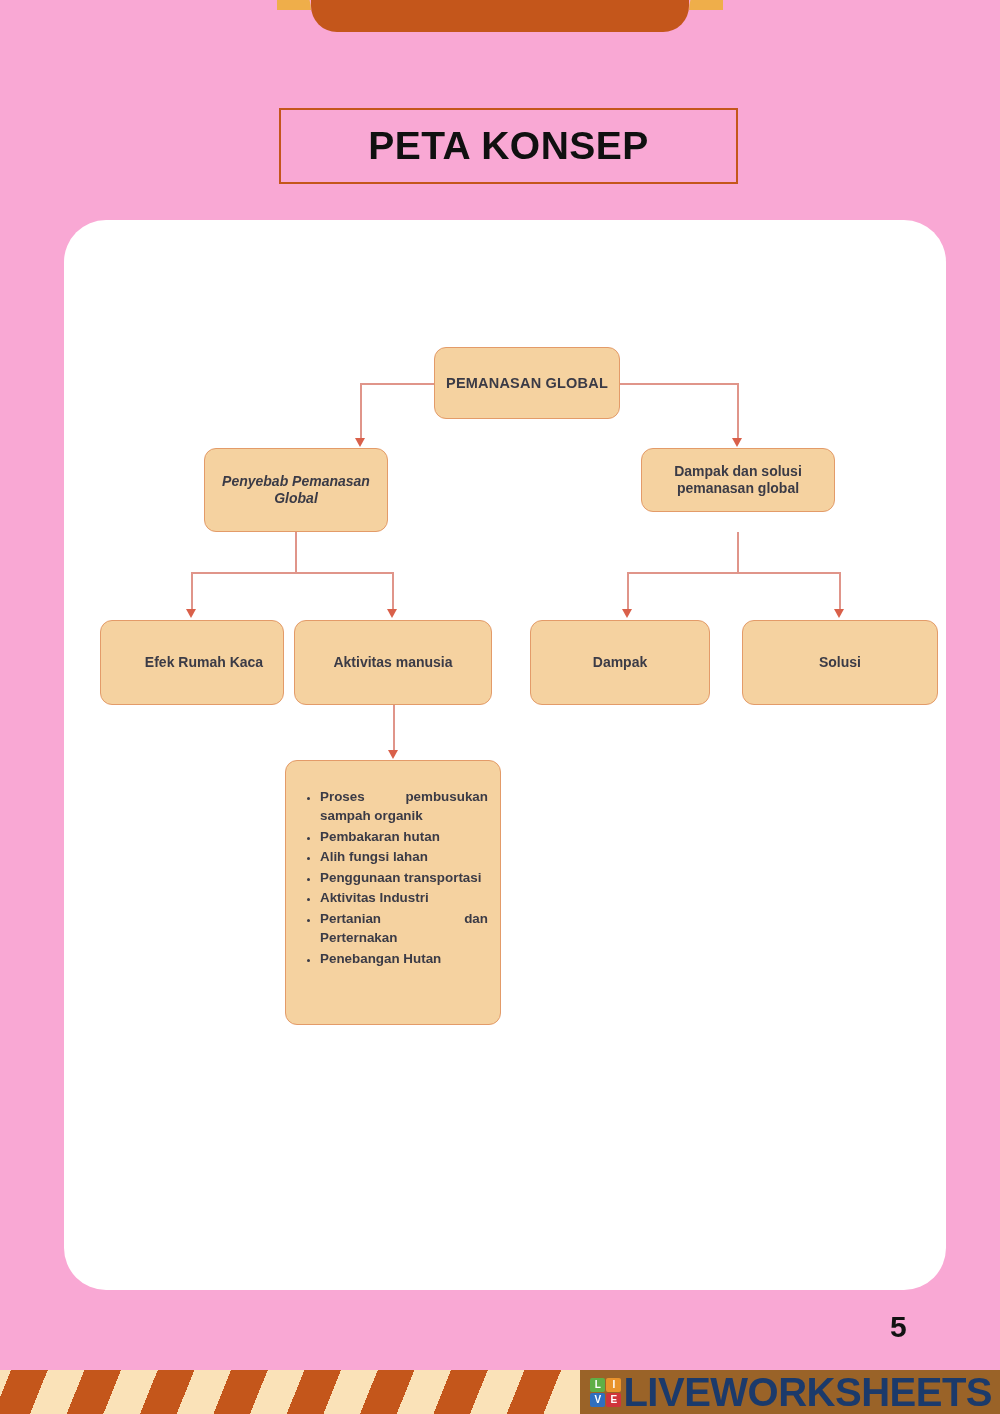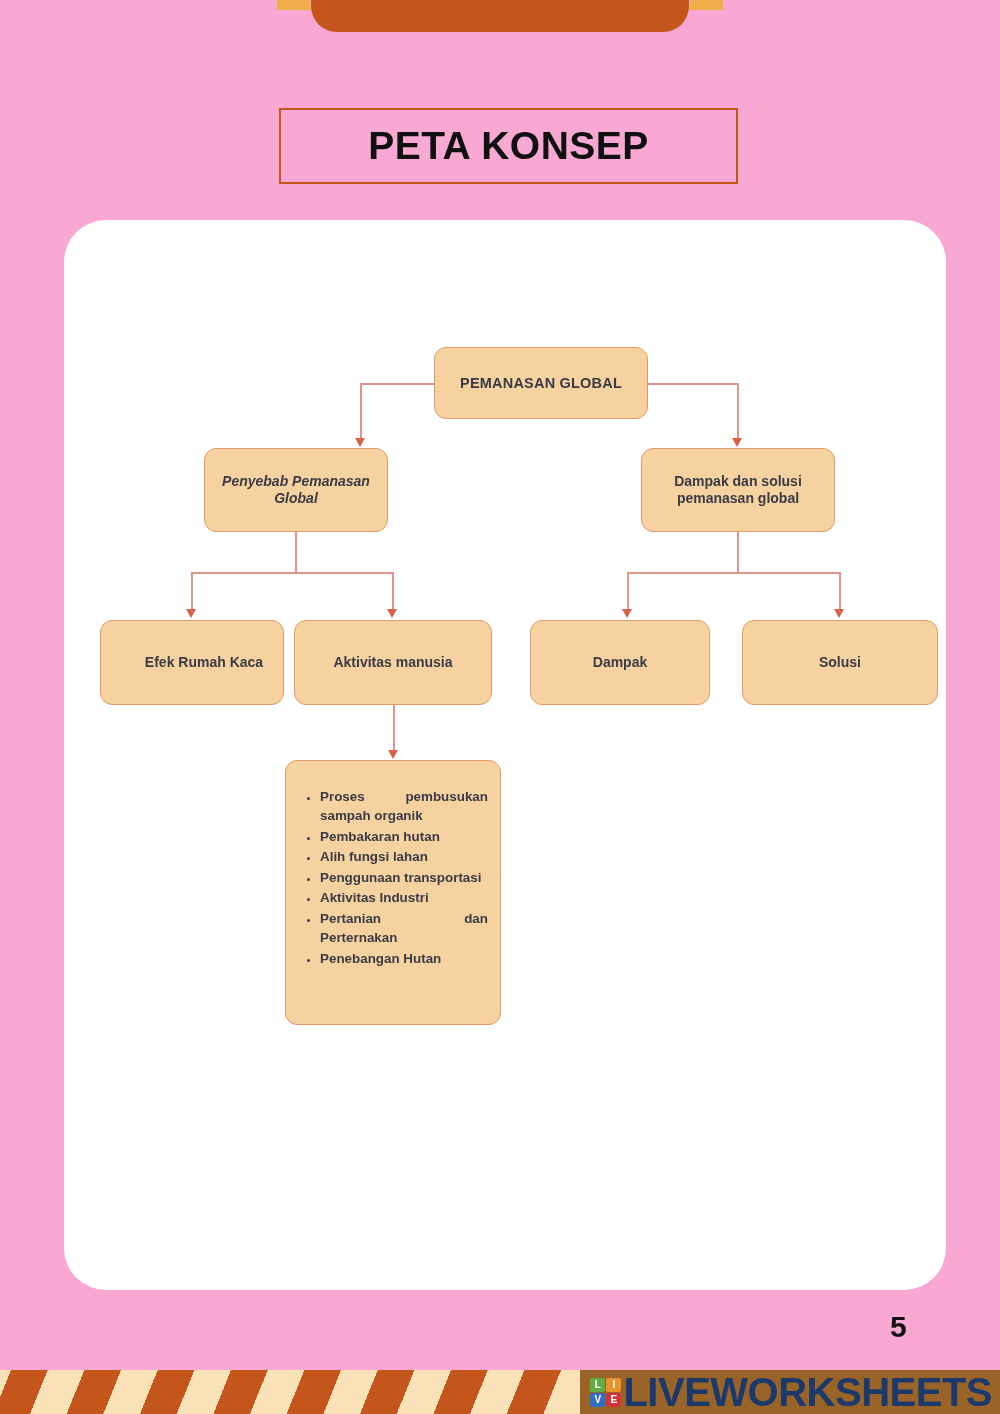--- a/index.html
+++ b/index.html
@@ -83,23 +83,23 @@
     border-radius: 12px;
     display: flex;
     align-items: center;
     justify-content: center;
     text-align: center;
     color: #3B3B46;
     font-weight: bold;
     line-height: 1.25;
     padding: 4px 8px;
   }
-  .node.root      { left: 370px; top: 127px; width: 214px; height: 72px;  font-size: 14.5px; letter-spacing: 0.2px; }
+  .node.root      { left: 370px; top: 127px; width: 186px; height: 72px;  font-size: 14.5px; letter-spacing: 0.2px; }
   .node.lvl2-l    { left: 140px; top: 228px; width: 184px; height: 84px;  font-size: 14px; font-style: italic; }
-  .node.lvl2-r    { left: 577px; top: 228px; width: 194px; height: 84px;  font-size: 14px; }
+  .node.lvl2-r    { left: 577px; top: 228px; width: 194px; height: 64px;  font-size: 14px; }
   .node.lvl3-a    { left: 36px;  top: 400px; width: 184px; height: 85px;  font-size: 14px; padding-left: 32px; }
   .node.lvl3-b    { left: 230px; top: 400px; width: 198px; height: 85px;  font-size: 14px; }
   .node.lvl3-c    { left: 466px; top: 400px; width: 180px; height: 85px;  font-size: 14px; }
   .node.lvl3-d    { left: 678px; top: 400px; width: 196px; height: 85px;  font-size: 14px; }
 
   .node.list-box {
     left: 221px;
     top: 540px;
     width: 216px;
     height: 265px;

